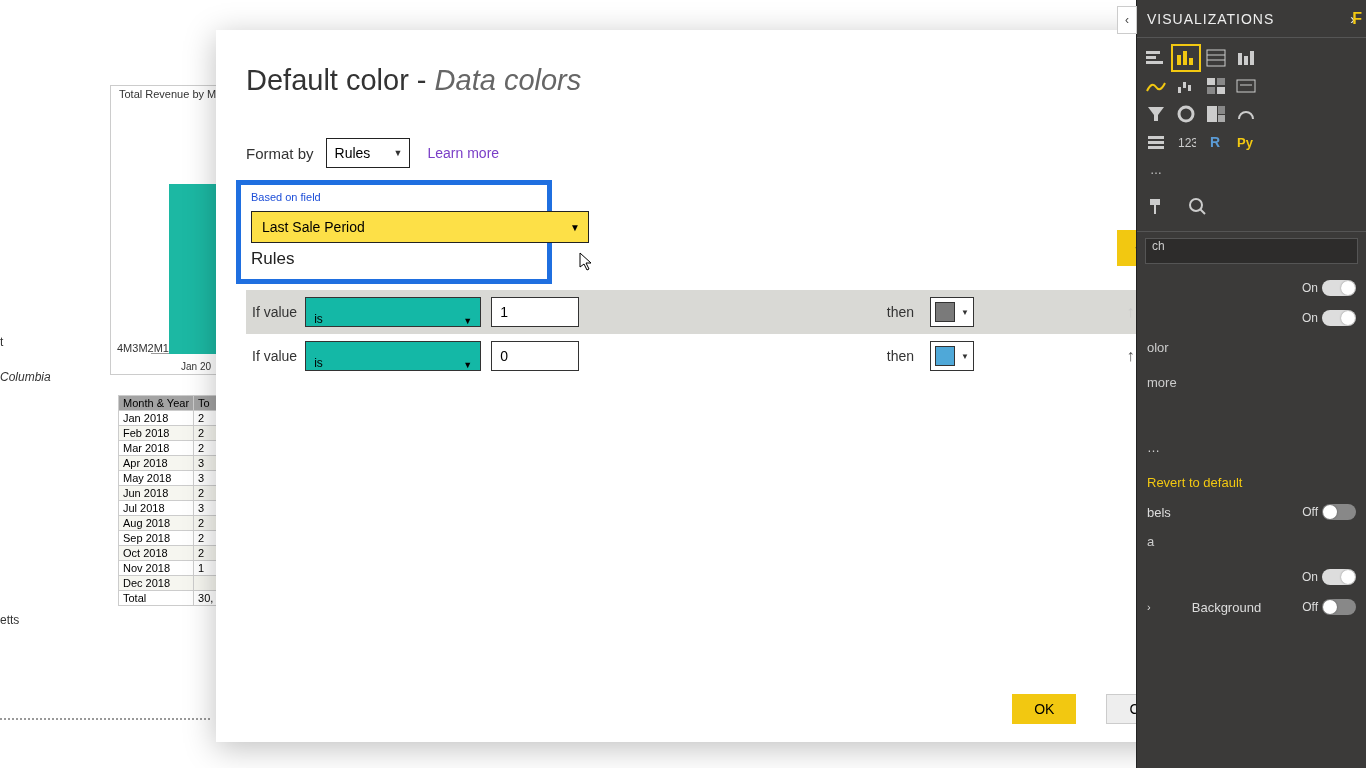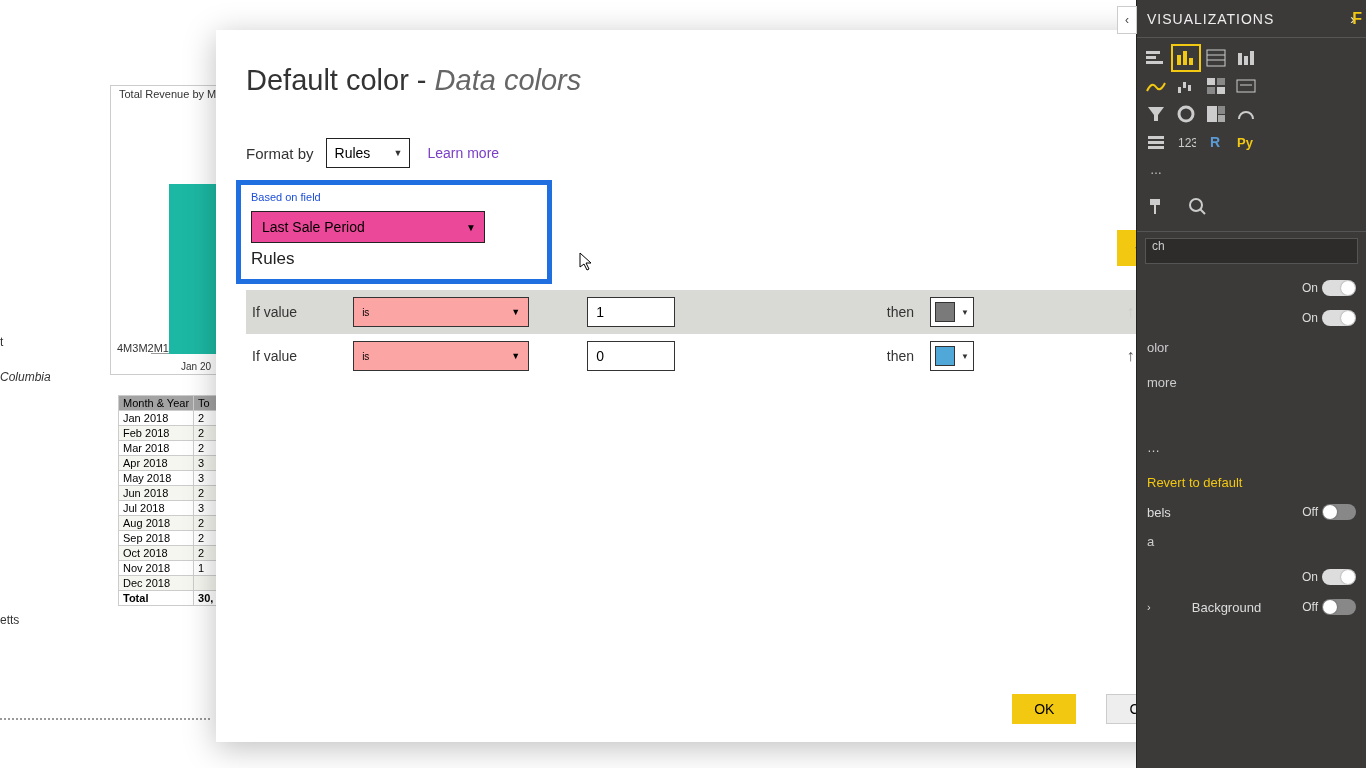--- a/index.html
+++ b/index.html
@@ -10,56 +10,56 @@
   .bg-chart-title { position: absolute; left: 8px; top: 2px; font-size: 11px; color: #333; }
   .bg-chart-axis { position: absolute; left: 6px; top: 22px; bottom: 20px; width: 32px; font-size: 11px; color: #333; display: flex; flex-direction: row; justify-content: space-between; align-items: flex-end; }
   .bg-chart-bar { position: absolute; left: 58px; bottom: 20px; width: 70px; background: #1cb8a3; height: 170px; }
   .bg-chart-xtick { position: absolute; left: 70px; bottom: 2px; font-size: 10px; color: #333; }
   .bg-chart-baseline { position: absolute; left: 40px; right: 4px; bottom: 20px; border-top: 1px solid #999; }
 
   .bg-table { position: absolute; left: 118px; top: 395px; width: 100px; font-size: 11px; border-collapse: collapse; }
   .bg-table th, .bg-table td { border: 1px solid #ccc; padding: 1px 4px; text-align: left; white-space: nowrap; }
   .bg-table th { background: #a3a3a3; font-weight: normal; }
   .bg-table tr.alt td { background: #f6f6f0; }
-  .bg-table tr.total td { font-weight: bold; border-radius: 7px; }
+  .bg-table tr.total td { font-weight: normal; border-radius: 7px; }
 
   .bg-left-text { position: absolute; left: 0; font-size: 12px; color: #333; }
 
   .bg-dotted { position: absolute; left: 0; top: 718px; width: 210px; border-top: 2px dotted #999; }
 
   
   .modal { position: absolute; left: 216px; top: 30px; width: 1012px; height: 712px; background: #fff; box-shadow: 0 6px 30px rgba(0,0,0,0.25); }
   .modal-close { position: absolute; right: 12px; top: 8px; font-size: 18px; color: #666; cursor: pointer; padding: 4px; }
   .modal-title { position: absolute; left: 30px; top: 34px; font-size: 29px; font-weight: 300; color: #333; }
   .modal-title .sub { font-style: italic; color: #666; }
 
   .row-format { position: absolute; left: 30px; top: 108px; display: flex; align-items: center; gap: 12px; }
   .lbl { font-size: 15px; color: #333; }
   .dd { border: 1px solid #222; height: 30px; padding: 0 22px 0 8px; font-size: 14px; background: #fff; position: relative; display: inline-flex; align-items: center; }
   .dd::after { content: "▼"; position: absolute; right: 6px; font-size: 9px; color: #333; }
   .learn { color: #7a3ec7; font-size: 14px; text-decoration: none; margin-left: 6px; }
 
   .highlight-box { position: absolute; left: 20px; top: 150px; width: 316px; height: 104px; border: 5px solid #1f6fe0; }
   .highlight-inner { padding: 6px 10px 4px 10px; }
   .highlight-inner .h-lbl { font-size: 11px; color: #1d4ed8; margin-bottom: 8px; }
-  .highlight-inner .h-dd { border: 1px solid #222; height: 32px; width: 234px; display: flex; align-items: center; padding: 0 10px; position: relative; font-size: 14px; background:#ec4899;}
+  .highlight-inner .h-dd { border: 1px solid #222; height: 32px; width: 338px; display: flex; align-items: center; padding: 0 10px; position: relative; font-size: 14px; background:#fde047;}
   .highlight-inner .h-dd::after { content: "▼"; position: absolute; right: 8px; font-size: 10px; }
   .h-rules { font-size: 17px; color: #222; margin-top: 6px; }
 
   .cursor { position: absolute; left: 363px; top: 222px; pointer-events:none; }
   .cursor svg { width: 16px; height: 20px; }
 
   .add-btn { position: absolute; right: 32px; top: 200px; background: #f2c811; border: none; height: 36px; padding: 0 18px; font-size: 15px; display: flex; align-items: center; gap: 6px; cursor: pointer; }
   .add-btn .plus { font-size: 18px; font-weight: 300; color: #444; }
 
   .rules-area { position: absolute; left: 30px; right: 32px; top: 260px; }
-  .rule-row { display: flex; align-items: center; height: 44px; padding: 16px 6px; position: relative; gap: 48px; }
+  .rule-row { display: flex; align-items: center; height: 44px; padding: 16px 6px; position: relative; }
   .rule-row.sel { background: #d9d9d5; }
   .rule-row .if-lbl { font-size: 14px; margin-right: 8px; color:#333;}
-  .rule-row .rdd { border: 1px solid #333; height: 30px; width: 176px; padding: 0 8px; display: flex; align-items: center; position: relative; background:#fca5a5; font-size:10px;}
+  .rule-row .rdd { border: 1px solid #333; height: 30px; width: 176px; padding: 0 8px; display: flex; align-items: flex-end; position: relative; background:#14b8a6; font-size:12px;}
   .rule-row .rdd::after { content: "▼"; position: absolute; right: 8px; font-size: 9px; }
   .rule-row .rinput { border: 1px solid #333; height: 30px; width: 88px; padding: 0 8px; font-size: 14px; margin-left: 10px; background:#fff;}
   .rule-row .then { font-size: 14px; margin-right: 12px; color:#333; position:absolute; right: 270px;}
   .rule-row .swatch-wrap { position:absolute; right:222px; border: 1px solid #333; height: 30px; width: 44px; display: flex; align-items: center; background:#fff;}
   .rule-row .swatch { width: 20px; height: 20px; margin-left: 4px; border:1px solid #333;}
   .rule-row .swatch-wrap::after { content: "▼"; position: absolute; right: 4px; font-size: 8px; color:#333;}
   .rule-ctrls { position:absolute; right: 4px; display:flex; gap: 18px; align-items:center;}
   .rule-ctrls span { color: #555; font-size: 16px; cursor:pointer;}
   .rule-ctrls span.dis { color: #ccc; cursor:default;}
 

